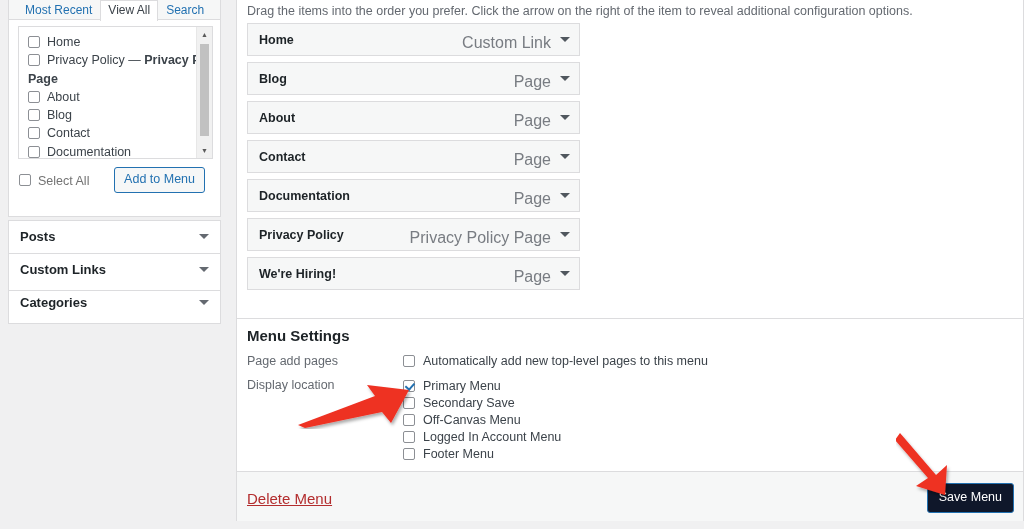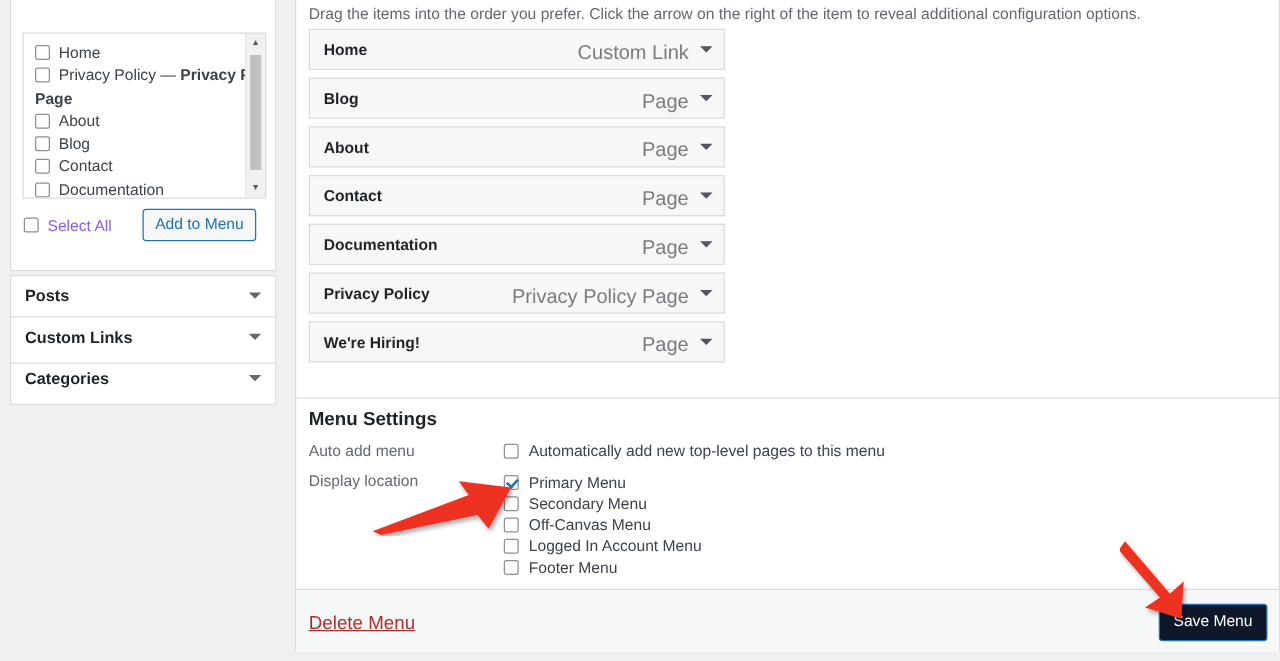--- a/index.html
+++ b/index.html
@@ -171,21 +171,21 @@
 
   #select-all-row {
     position: absolute;
     left: 10px;
     top: 186px;
     width: 195px;
     height: 26px;
   }
   #select-all-label {
     font-size: 12.5px;
-    color: #8b5cf6;
+    color: #737373;
     line-height: 14px;
     vertical-align: middle;
   }
   #select-all-cb { vertical-align: -2px; margin-right: 7px; }
 
   #add-to-menu-button {
     position: absolute;
     right: 9px;
     top: -5px;
     background: #f6f7f7;
@@ -401,20 +401,23 @@
     height: 68px;
   }
 </style>
 </head>
 <body>
 
 <div id="left-column">
 
   <div class="accordion-panel" id="add-pages-panel">
 
+    <div id="add-pages-tabs">
+      <span class="tab">Most Recent</span><span class="tab active">View All</span><span class="tab">Search</span>
+    </div>
 
     <div id="page-list-scroll">
       <div id="page-list-inner">
         <div class="page-row">
           <span class="cb"></span><span>Home</span>
         </div>
         <div class="page-row">
           <span class="cb"></span><span>Privacy Policy — </span><span class="bold-suffix">Privacy Policy</span>
         </div>
         <div class="page-row heading">Page</div>
@@ -510,32 +513,32 @@
       <span class="menu-item-type">Page</span>
       <span class="menu-item-toggle"></span>
     </div>
 
   </div>
 
   <div id="menu-settings-divider"></div>
 
   <div id="menu-settings-title">Menu Settings</div>
 
-  <div class="settings-row-label" id="auto-add-label">Auto add menu</div>
+  <div class="settings-row-label" id="auto-add-label">Page add pages</div>
   <div class="settings-option" id="auto-add-option">
     <span class="cb"></span><span>Automatically add new top-level pages to this menu</span>
   </div>
 
   <div class="settings-row-label" id="display-location-label">Display location</div>
 
   <div class="settings-option" id="loc-primary">
     <span class="cb checked"></span><span>Primary Menu</span>
   </div>
   <div class="settings-option" id="loc-secondary">
-    <span class="cb"></span><span>Secondary Menu</span>
+    <span class="cb"></span><span>Secondary Save</span>
   </div>
   <div class="settings-option" id="loc-offcanvas">
     <span class="cb"></span><span>Off-Canvas Menu</span>
   </div>
   <div class="settings-option" id="loc-loggedin">
     <span class="cb"></span><span>Logged In Account Menu</span>
   </div>
   <div class="settings-option" id="loc-footer">
     <span class="cb"></span><span>Footer Menu</span>
   </div>

